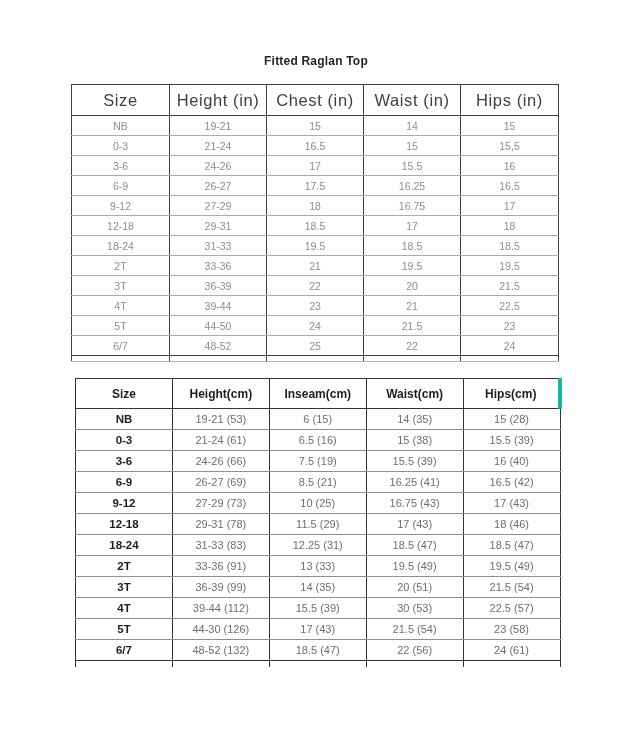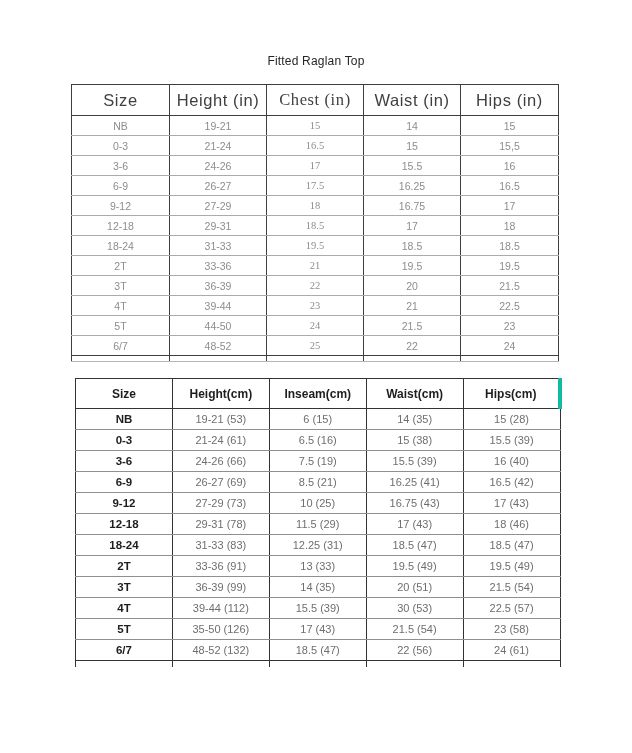--- a/index.html
+++ b/index.html
@@ -16,21 +16,21 @@
   .sheet {
     width: 632px;
     height: 753px;
     padding-top: 54px;
     box-sizing: border-box;
     background: #ffffff;
   }
   .table-title {
     text-align: center;
     font-size: 12px;
-    font-weight: normal;
+    font-weight: bold;
     color: #262626;
     height: 14px;
     line-height: 14px;
     letter-spacing: 0.2px;
   }
   .title-2 {
     margin-top: 38px;
   }
   table {
     border-collapse: collapse;
@@ -66,21 +66,21 @@
     font-size: 10.5px;
     color: #8d8d8d;
     border-left: 1px solid #3f3f3f;
     border-bottom: 1px solid #ababab;
   }
   .t1 td:last-child { border-right: 1px solid #3f3f3f; }
   .t1 tbody tr:nth-last-child(2) td { border-bottom: 1px solid #3f3f3f; }
   .t1 tr.cut-row td { height: 5px; border-bottom: 1px solid #b5b5b5; }
   .t1 th:nth-child(1), .t1 td:nth-child(1) { width: 97px; }
   .t1 th:nth-child(2), .t1 td:nth-child(2) { width: 96px; }
-  .t1 th:nth-child(3), .t1 td:nth-child(3) { width: 96px; font-family: Liberation Serif, serif; }
+  .t1 th:nth-child(3), .t1 td:nth-child(3) { width: 96px; }
   .t1 th:nth-child(4), .t1 td:nth-child(4) { width: 96px; }
   .t1 th:nth-child(5), .t1 td:nth-child(5) { width: 97px; }
   
   .t2 {
     width: 487px;
     margin-left: 75px;
   }
   .t2 th {
     height: 29px;
     font-size: 12px;
@@ -296,21 +296,21 @@
         </tr>
         <tr>
           <td>4T</td>
           <td>39-44 (112)</td>
           <td>15.5 (39)</td>
           <td>30 (53)</td>
           <td>22.5 (57)</td>
         </tr>
         <tr>
           <td>5T</td>
-          <td>35-50 (126)</td>
+          <td>44-30 (126)</td>
           <td>17 (43)</td>
           <td>21.5 (54)</td>
           <td>23 (58)</td>
         </tr>
         <tr>
           <td>6/7</td>
           <td>48-52 (132)</td>
           <td>18.5 (47)</td>
           <td>22 (56)</td>
           <td>24 (61)</td>

